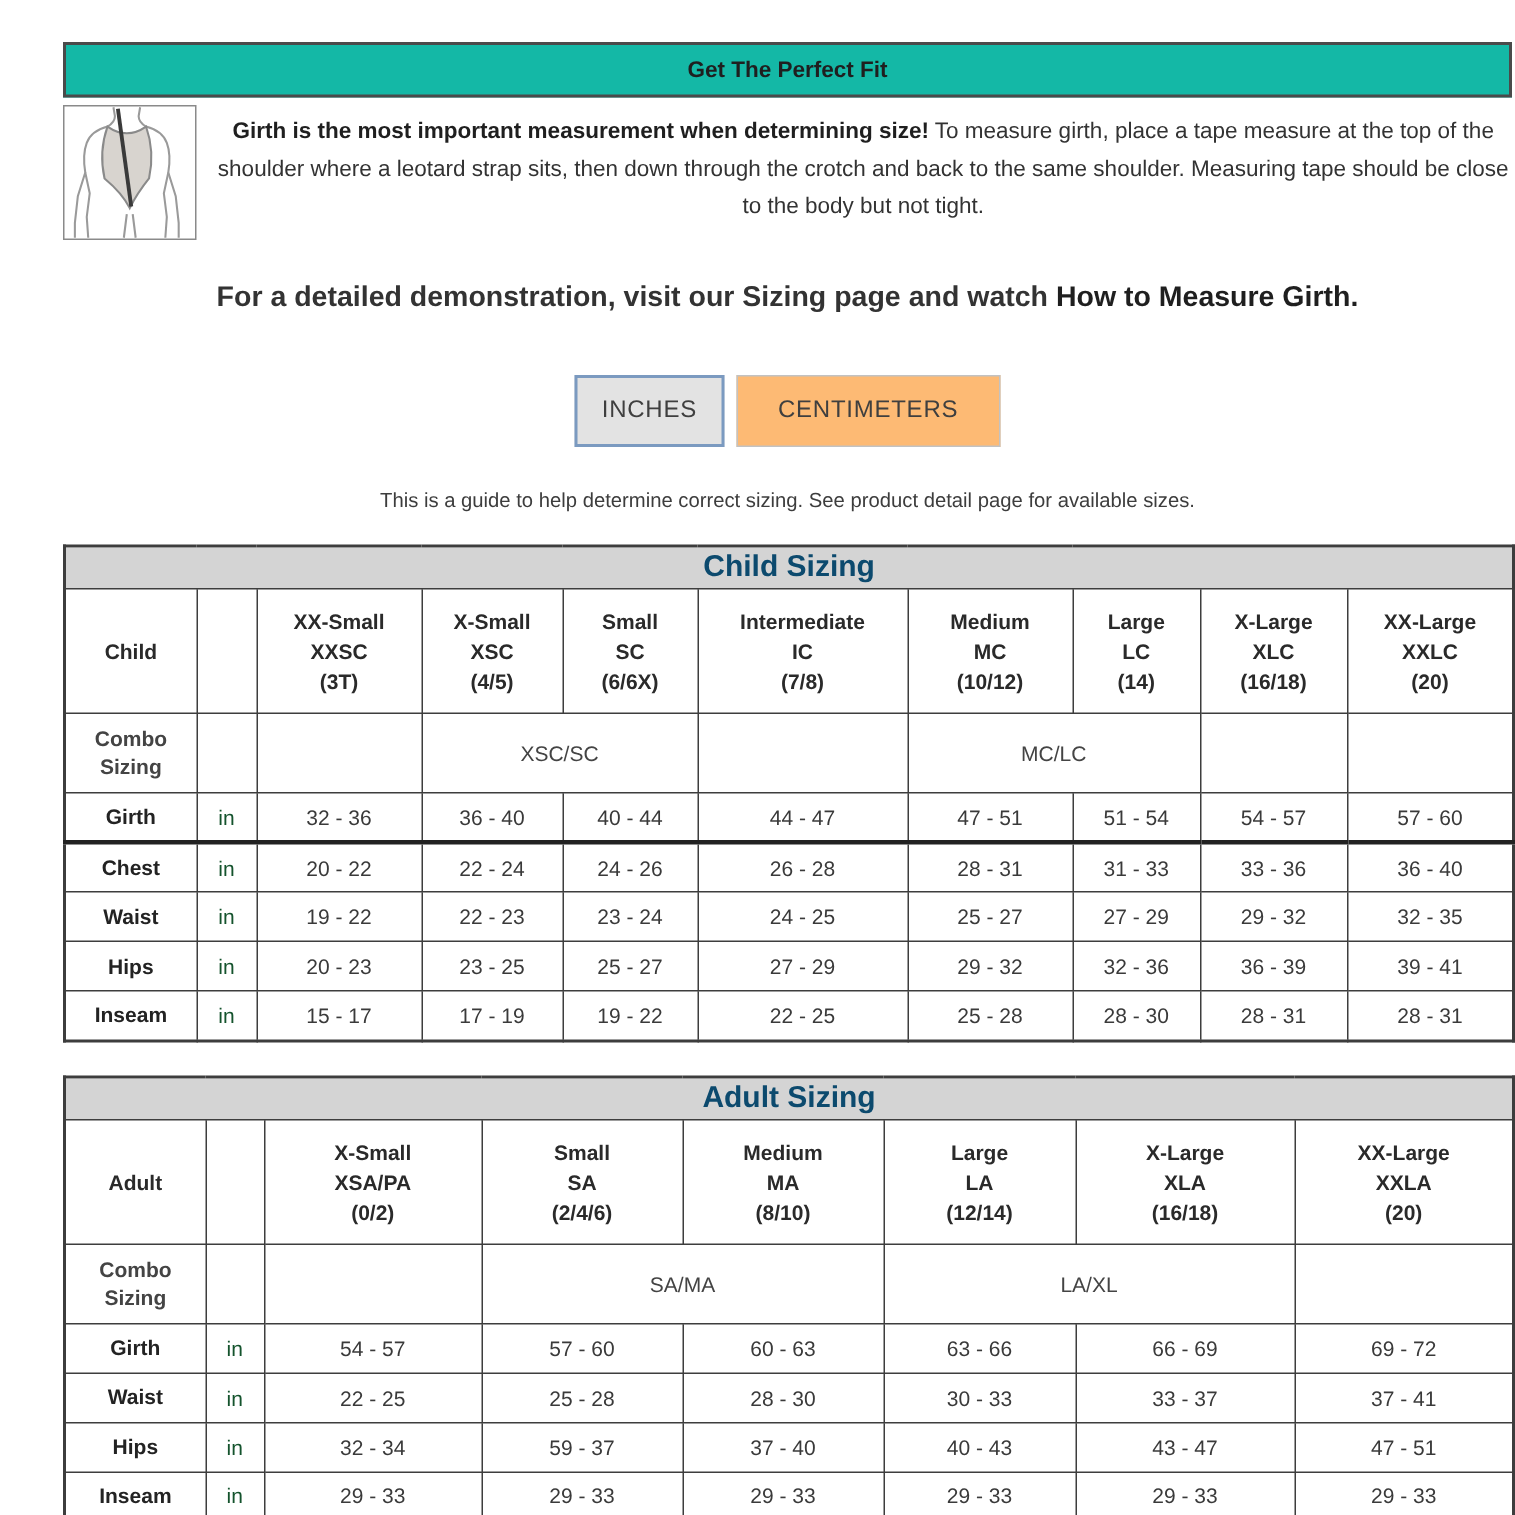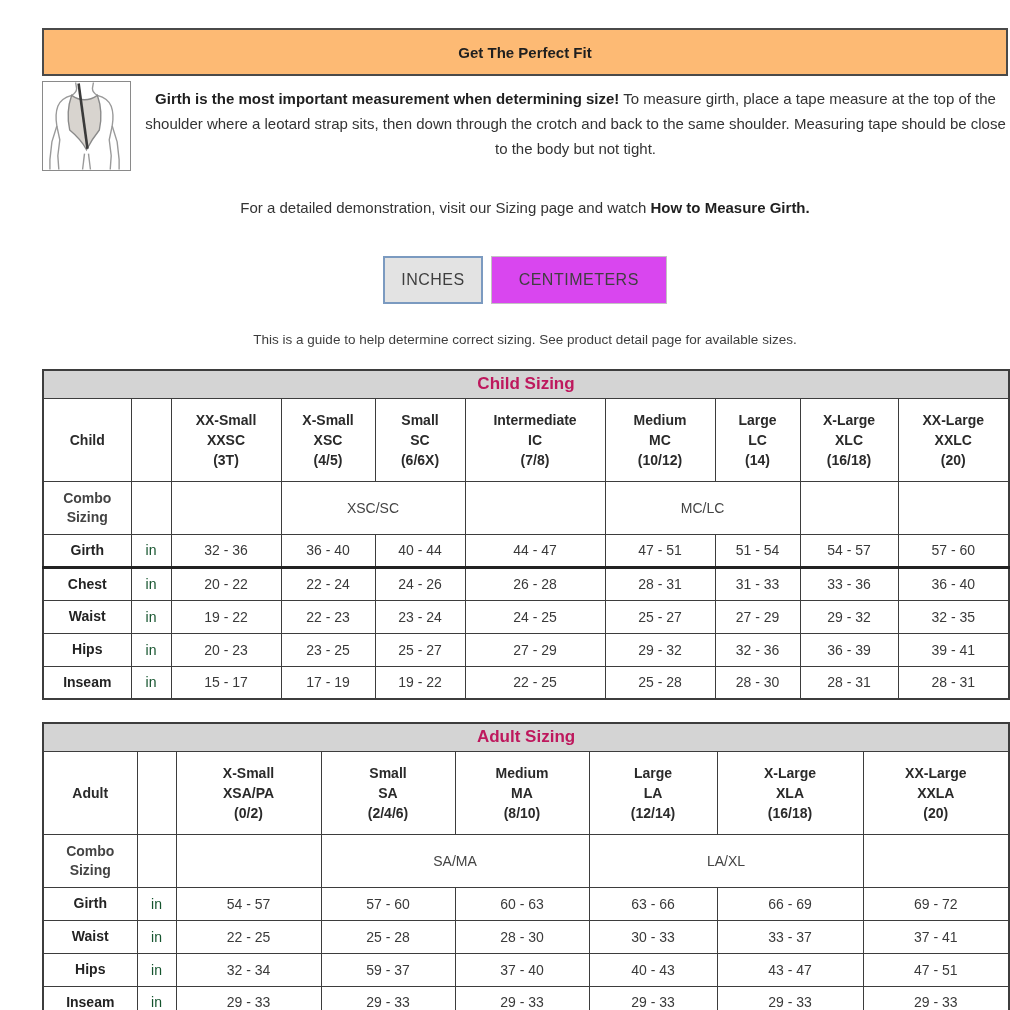--- a/index.html
+++ b/index.html
@@ -5,61 +5,61 @@
   * { box-sizing: border-box; }
   html,body { margin:0; padding:0; }
   body {
     width:1010px; height:1010px; background:#fff;
     font-family:"Liberation Sans", sans-serif; color:#2e2e2e;
     overflow:hidden;
   }
   .content { margin:28px 2px 0 42px; width:966px; }
 
   .title-bar {
-    background:#fdba74; border:2px solid #4a4a4a;
-    height:48px; display:flex; align-items:center; justify-content:center;
+    background:#14b8a6; border:2px solid #4a4a4a;
+    height:37px; display:flex; align-items:center; justify-content:center;
     font-weight:bold; font-size:15px; color:#1f1f1f;
   }
 
   .intro-row { display:flex; margin-top:5px; }
   .leotard-box {
     width:89px; height:90px; border:1px solid #8a8a8a; background:#fff;
     flex:none; overflow:hidden;
   }
   .intro-text {
     flex:1; text-align:center; font-size:15px; line-height:25px;
     padding:5px 2px 0 14px; color:#333;
   }
   .intro-text b { color:#1f1f1f; }
 
-  .demo-line { text-align:center; font-size:15px; color:#333; margin-top:28px; }
+  .demo-line { text-align:center; font-size:19px; color:#333; margin-top:28px;font-weight:bold; }
   .demo-line b { color:#1f1f1f; }
 
   .unit-toggle { text-align:center; margin-top:40px; }
   .btn {
     display:inline-block; font-size:16px; letter-spacing:0.5px; color:#3f3f3f;
     padding:13px 16px; cursor:pointer; vertical-align:middle;
   }
   .btn-inches { background:#e3e3e3; border:2px solid #7b9ac0; margin-right:8px; }
-  .btn-cm { background:#d946ef; border:1px solid #c2c2c2; padding:14px 27px; }
+  .btn-cm { background:#fdba74; border:1px solid #c2c2c2; padding:14px 27px; }
 
   .guide-note { text-align:center; font-size:13.5px; color:#3d3d3d; margin-top:28px; }
 
   table.size-table {
     width:966px; border-collapse:collapse; table-layout:fixed;
     margin-top:22px; font-size:14px; color:#3a3a3a;
     border:2px solid #3d3d3d;
   }
   table.size-table td {
     border:1px solid #3d3d3d; text-align:center; padding:2px;
     overflow:hidden;
   }
   tr.table-title-row td {
-    background:#d4d4d4; font-weight:bold; color:#be185d;
-    height:28px; font-size:17px;
+    background:#d4d4d4; font-weight:bold; color:#0c4a6e;
+    height:28px; font-size:20px;
   }
   tr.size-header-row td { height:83px; font-weight:bold; color:#2a2a2a; line-height:20px; }
   tr.combo-row td { height:53px; font-weight:normal; color:#444; }
   tr.combo-row td.row-label { font-weight:bold; }
   tr.data-row td { height:33px; }
   td.row-label { font-weight:bold; color:#232323; line-height:19px; }
   td.unit-cell { color:#14532d; }
   tr.thick-sep td { border-bottom:3px solid #222; }
   td.heavy-left { border-left:2px solid #222; }
   .hdr-line { display:block; }

